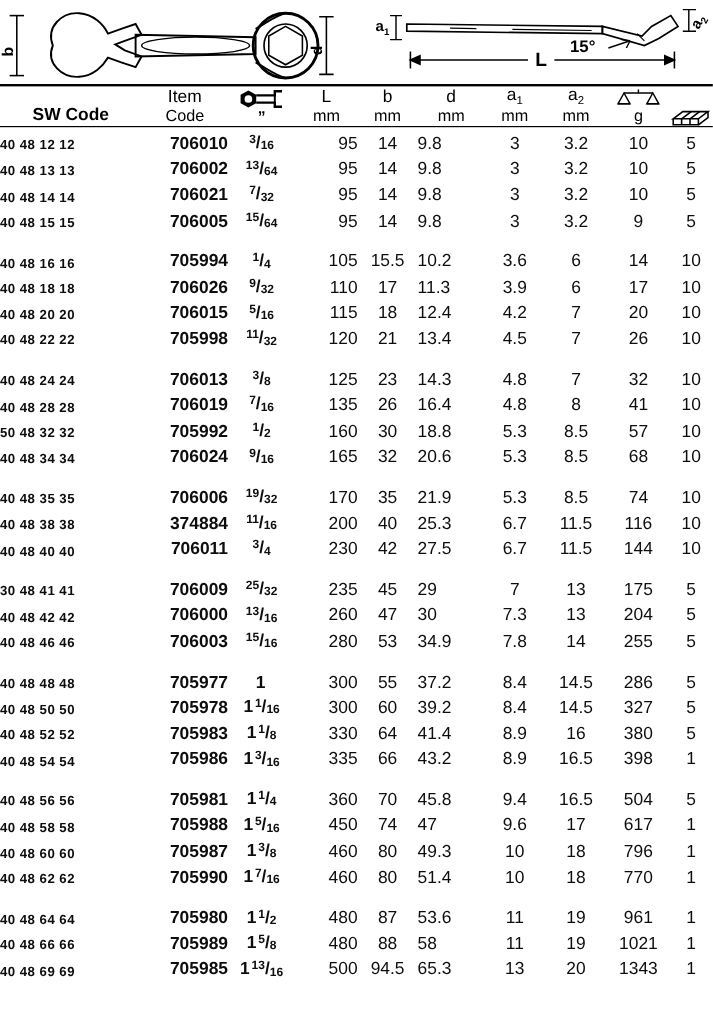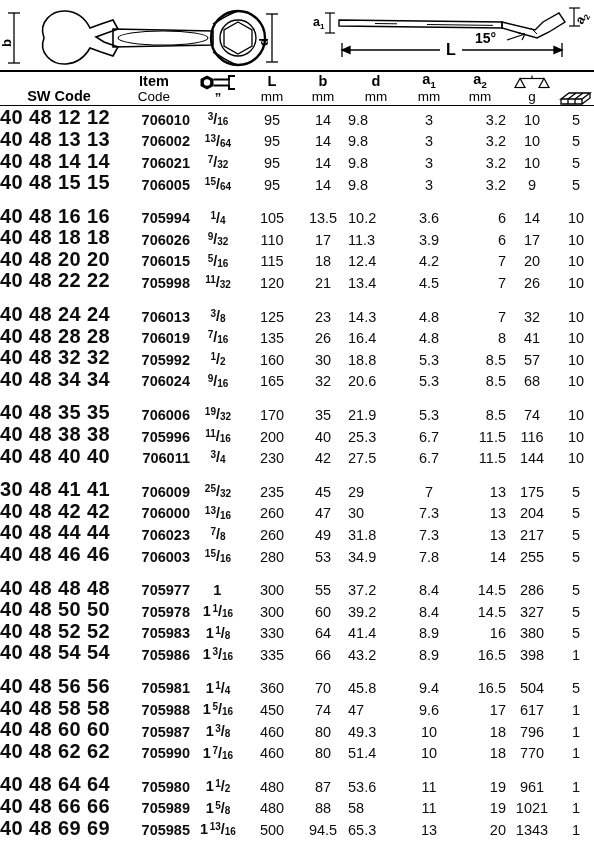--- a/index.html
+++ b/index.html
@@ -89,21 +89,21 @@
   }
   .hdr-sw { font-size: 14.5px; }
   .hdr-unit {
     display: block;
     font-size: 13.5px;
     font-weight: normal;
   }
   .hdr-main {
     display: block;
     font-size: 14.5px;
-    font-weight: bold;
+    font-weight: normal;
   }
   .hdr-sub { font-size: 9.5px; vertical-align: sub; }
   .hdr-icon-wrap {
     display: block;
     height: 17px;
     line-height: 17px;
   }
   .hdr-icon-wrap svg { display: inline-block; vertical-align: middle; }
   .inch-mark {
     display: block;
@@ -118,41 +118,41 @@
     line-height: 1;
     height: 21.6px;
     text-align: center;
     color: #0d0d0d;
   }
   td.sw {
     font-weight: bold;
     text-align: left;
     padding-left: 13px;
     letter-spacing: 0.4px;
-    font-size: 20px;
+    font-size: 11px;
   }
   td.item {
     font-weight: bold;
     text-align: right;
     padding-left: 6px;
     font-size: 14.5px;
   }
   td.inch {
     font-weight: bold;
     text-align: center;
     padding-left: 9px;
     font-size: 13.5px;
     white-space: nowrap;
   }
   td.num { font-weight: normal; }
-  td.l   { padding-right: 8px; text-align: center; }
+  td.l   { padding-right: 8px; text-align: right; }
   td.b   { text-align: center; }
   td.d   { text-align: left; }
   td.a1  { text-align: center; }
-  td.a2  { text-align: right; }
+  td.a2  { text-align: center; }
   td.g   { text-align: center; }
   td.pk  { text-align: center; }
 
   
   tr.group-gap td { height: 12px; font-size: 0; line-height: 0; }
 
   
   .frac { white-space: nowrap; font-weight: bold; }
   .frac .whole { font-size: 14.5px; margin-right: 1.5px; }
   .frac .num   { font-size: 10px; vertical-align: 0.42em; }
@@ -404,21 +404,21 @@
           <td class="num pk">5</td>
         </tr>
         <tr class="group-gap">
           <td colspan="10"></td>
         </tr>
         <tr>
           <td class="sw">40 48 16 16</td>
           <td class="item">705994</td>
           <td class="inch"><span class="frac"><span class="num">1</span><span class="slash">/</span><span class="den">4</span></span></td>
           <td class="num l">105</td>
-          <td class="num b">13.5</td>
+          <td class="num b">15.5</td>
           <td class="num d">10.2</td>
           <td class="num a1">3.6</td>
           <td class="num a2">6</td>
           <td class="num g">14</td>
           <td class="num pk">10</td>
         </tr>
         <tr>
           <td class="sw">40 48 18 18</td>
           <td class="item">706026</td>
           <td class="inch"><span class="frac"><span class="num">9</span><span class="slash">/</span><span class="den">32</span></span></td>
@@ -475,21 +475,21 @@
           <td class="inch"><span class="frac"><span class="num">7</span><span class="slash">/</span><span class="den">16</span></span></td>
           <td class="num l">135</td>
           <td class="num b">26</td>
           <td class="num d">16.4</td>
           <td class="num a1">4.8</td>
           <td class="num a2">8</td>
           <td class="num g">41</td>
           <td class="num pk">10</td>
         </tr>
         <tr>
-          <td class="sw">40 48 32 32</td>
+          <td class="sw">50 48 32 32</td>
           <td class="item">705992</td>
           <td class="inch"><span class="frac"><span class="num">1</span><span class="slash">/</span><span class="den">2</span></span></td>
           <td class="num l">160</td>
           <td class="num b">30</td>
           <td class="num d">18.8</td>
           <td class="num a1">5.3</td>
           <td class="num a2">8.5</td>
           <td class="num g">57</td>
           <td class="num pk">10</td>
         </tr>
@@ -515,21 +515,21 @@
           <td class="num l">170</td>
           <td class="num b">35</td>
           <td class="num d">21.9</td>
           <td class="num a1">5.3</td>
           <td class="num a2">8.5</td>
           <td class="num g">74</td>
           <td class="num pk">10</td>
         </tr>
         <tr>
           <td class="sw">40 48 38 38</td>
-          <td class="item">705996</td>
+          <td class="item">374884</td>
           <td class="inch"><span class="frac"><span class="num">11</span><span class="slash">/</span><span class="den">16</span></span></td>
           <td class="num l">200</td>
           <td class="num b">40</td>
           <td class="num d">25.3</td>
           <td class="num a1">6.7</td>
           <td class="num a2">11.5</td>
           <td class="num g">116</td>
           <td class="num pk">10</td>
         </tr>
         <tr>
@@ -562,32 +562,20 @@
         <tr>
           <td class="sw">40 48 42 42</td>
           <td class="item">706000</td>
           <td class="inch"><span class="frac"><span class="num">13</span><span class="slash">/</span><span class="den">16</span></span></td>
           <td class="num l">260</td>
           <td class="num b">47</td>
           <td class="num d">30</td>
           <td class="num a1">7.3</td>
           <td class="num a2">13</td>
           <td class="num g">204</td>
-          <td class="num pk">5</td>
-        </tr>
-        <tr>
-          <td class="sw">40 48 44 44</td>
-          <td class="item">706023</td>
-          <td class="inch"><span class="frac"><span class="num">7</span><span class="slash">/</span><span class="den">8</span></span></td>
-          <td class="num l">260</td>
-          <td class="num b">49</td>
-          <td class="num d">31.8</td>
-          <td class="num a1">7.3</td>
-          <td class="num a2">13</td>
-          <td class="num g">217</td>
           <td class="num pk">5</td>
         </tr>
         <tr>
           <td class="sw">40 48 46 46</td>
           <td class="item">706003</td>
           <td class="inch"><span class="frac"><span class="num">15</span><span class="slash">/</span><span class="den">16</span></span></td>
           <td class="num l">280</td>
           <td class="num b">53</td>
           <td class="num d">34.9</td>
           <td class="num a1">7.8</td>

